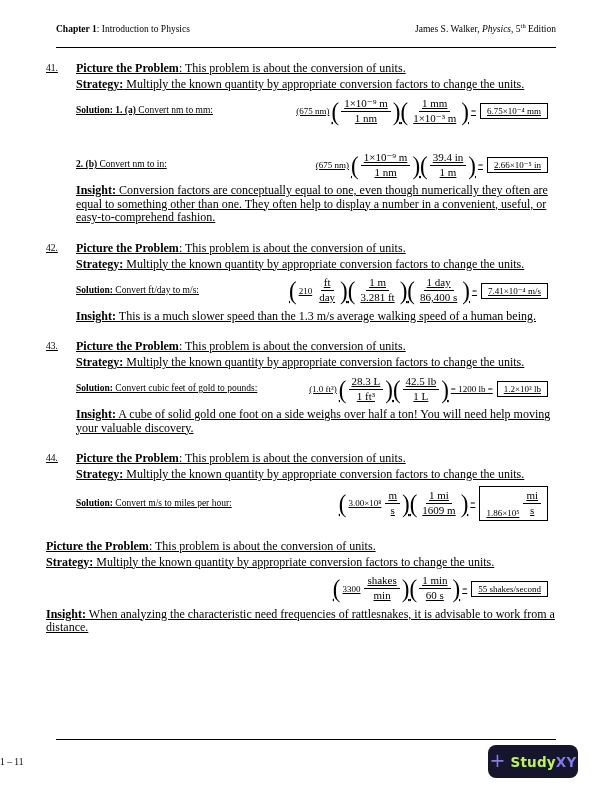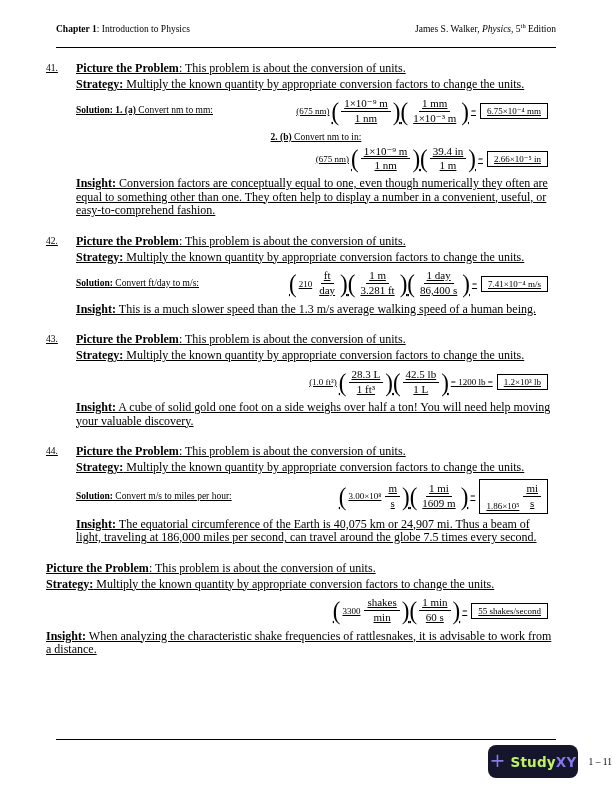--- a/index.html
+++ b/index.html
@@ -21,40 +21,40 @@
   sup{font-size:6.5px;vertical-align:super;line-height:0;}
   
   .content{position:absolute;left:46px;right:56px;top:60px;text-decoration:underline;}
   .problem{display:flex;margin-bottom:15px;}
   .prob-num{width:30px;flex:0 0 30px;font-size:9.5px;line-height:16px;}
   .prob-body{flex:1;min-width:0;}
   .pline{font-size:12px;line-height:16px;}
   .insight{line-height:13.5px;margin-top:4px;}
   .solutions{margin-top:4px;}
   .sol-row{display:flex;align-items:center;min-height:30px;margin-bottom:2px;}
-  .sol-row + .sol-row{margin-top:5px;flex-direction:column;}
+  .sol-row + .sol-row{margin-top:24px;}
   .sol-label{font-size:9.5px;line-height:13.5px;flex:0 0 auto;}
   .sol-label.two-line{max-width:150px;}
   
   .eq{margin-left:auto;margin-right:8px;display:inline-flex;align-items:center;
       font-size:9px;white-space:nowrap;}
   .eq-txt{margin:0 2px;}
   .frac{display:inline-flex;flex-direction:column;align-items:center;
         margin:0 2px;font-size:11px;line-height:1.25;}
   .frac .num{padding:0 3px;border-bottom:0.8px solid #000;}
   .frac .den{padding:0 3px;}
   .grp{display:inline-flex;align-items:center;}
   .paren{font-size:23px;font-weight:300;line-height:1;transform:scaleY(1.1);
          font-family:"Liberation Serif","DejaVu Serif",serif;}
   .boxed{border:1px solid #000;padding:2px 4px;display:inline-flex;
          align-items:flex-end;margin-left:2px;}
   
   .footer-rule{position:absolute;left:56px;right:56px;top:739px;
                border-top:1.8px solid #000;}
-  .page-num{position:absolute;top:757px;left:0;width:100%;text-align:right;
+  .page-num{position:absolute;top:757px;left:0;width:100%;text-align:left;
             font-size:9.5px;}
   .logo{position:absolute;left:488px;top:745px;width:90px;height:33px;
         border-radius:8px;display:flex;align-items:center;justify-content:center;
         gap:5px;}
   .logo-plus{font-size:19px;font-weight:400;line-height:1;margin-top:-2px;
              font-family:"DejaVu Sans","Liberation Sans",sans-serif;}
   .logo-text{font-family:"DejaVu Sans","Liberation Sans",sans-serif;
              font-weight:700;font-size:13.5px;letter-spacing:0.2px;}
 </style>
 </head>
@@ -200,20 +200,23 @@
     <div class="prob-num">43.</div>
     <div class="prob-body">
       <div class="pline">
         <span class="bold">Picture the Problem</span><span>: This problem is about the conversion of units.</span>
       </div>
       <div class="pline">
         <span class="bold">Strategy:</span><span> Multiply the known quantity by appropriate conversion factors to change the units.</span>
       </div>
       <div class="solutions">
             <div class="sol-row">
+    <div class="sol-label">
+      <span class="bold">Solution:</span><span> Convert cubic feet of gold to pounds:</span>
+    </div>
     <div class="eq">
                 <span class="eq-txt">(1.0 ft³)</span>
                 <span class="grp">
                   <span class="paren">(</span>
                   <span class="frac">
                     <span class="num">28.3 L</span>
                     <span class="den">1 ft³</span>
                   </span>
                   <span class="paren">)</span>
                 </span>
@@ -273,23 +276,20 @@
                 <span class="boxed">
                   <span class="eq-txt">1.86×10⁵</span>
                   <span class="frac">
                     <span class="num">mi</span>
                     <span class="den">s</span>
                   </span>
                 </span>
               </div>
   </div>
           </div>
-      <div class="pline insight">
-        <span class="bold">Insight:</span><span> The equatorial circumference of the Earth is 40,075 km or 24,907 mi.  Thus a beam of light, traveling at 186,000 miles per second, can travel around the globe 7.5 times every second.</span>
-      </div>
     </div>
   </div>
       <div class="problem">
     <div class="prob-body">
       <div class="pline">
         <span class="bold">Picture the Problem</span><span>: This problem is about the conversion of units.</span>
       </div>
       <div class="pline">
         <span class="bold">Strategy:</span><span> Multiply the known quantity by appropriate conversion factors to change the units.</span>
       </div>
@@ -314,21 +314,21 @@
                   <span class="paren">)</span>
                 </span>
                 <span class="eq-txt">=</span>
                 <span class="boxed">
                   <span class="eq-txt">55 shakes/second</span>
                 </span>
               </div>
   </div>
           </div>
       <div class="pline insight">
-        <span class="bold">Insight:</span><span> When analyzing the characteristic shake frequencies of rattlesnakes, it is advisable to work from a distance.</span>
+        <span class="bold">Insight:</span><span> When analyzing the characteristic need frequencies of rattlesnakes, it is advisable to work from a distance.</span>
       </div>
     </div>
   </div>
     </div>
 
   <div class="footer-rule"></div>
   <div class="page-num">1 – 11</div>
   <div class="logo" id="logo" style="background: rgb(21, 21, 43);">
     <span class="logo-plus" id="logo-plus" style="color: rgb(138, 123, 232);">+</span>
     <span class="logo-text"><span id="logo-study" style="color: #bef264;">Study</span><span id="logo-xy" style="color: rgb(133, 119, 238);">XY</span></span>

